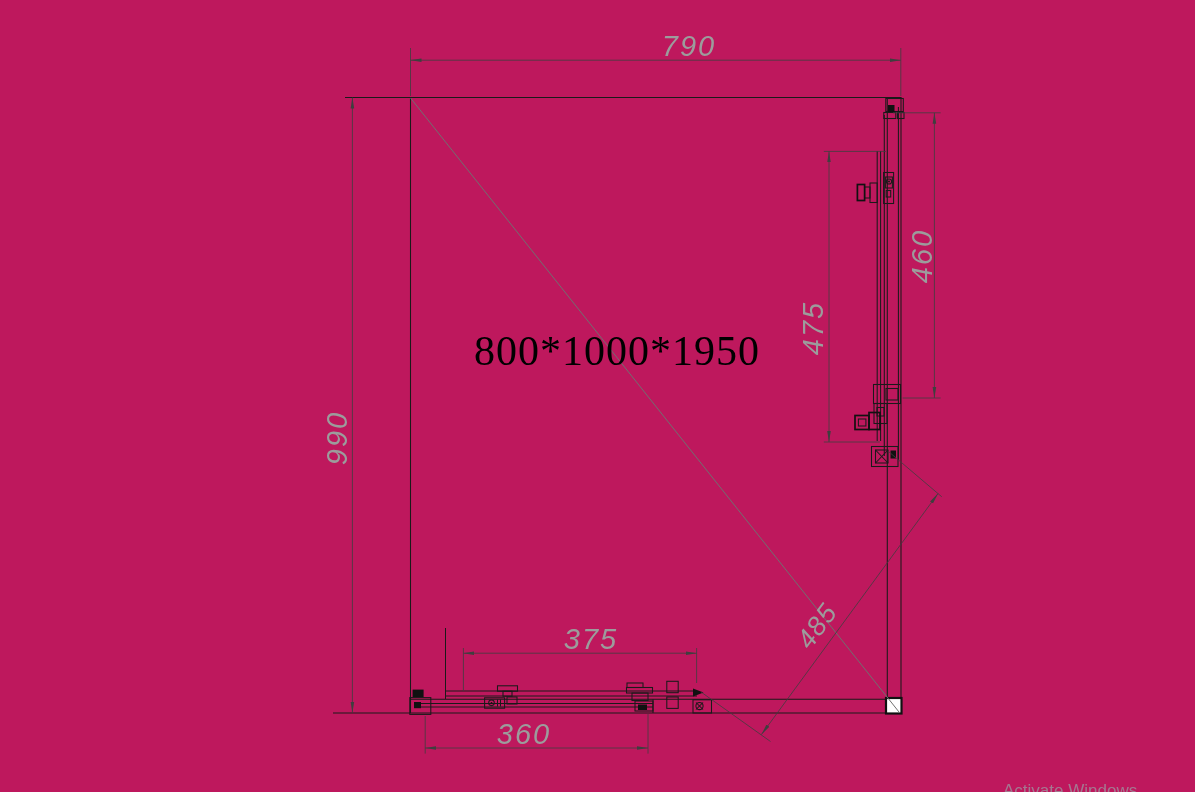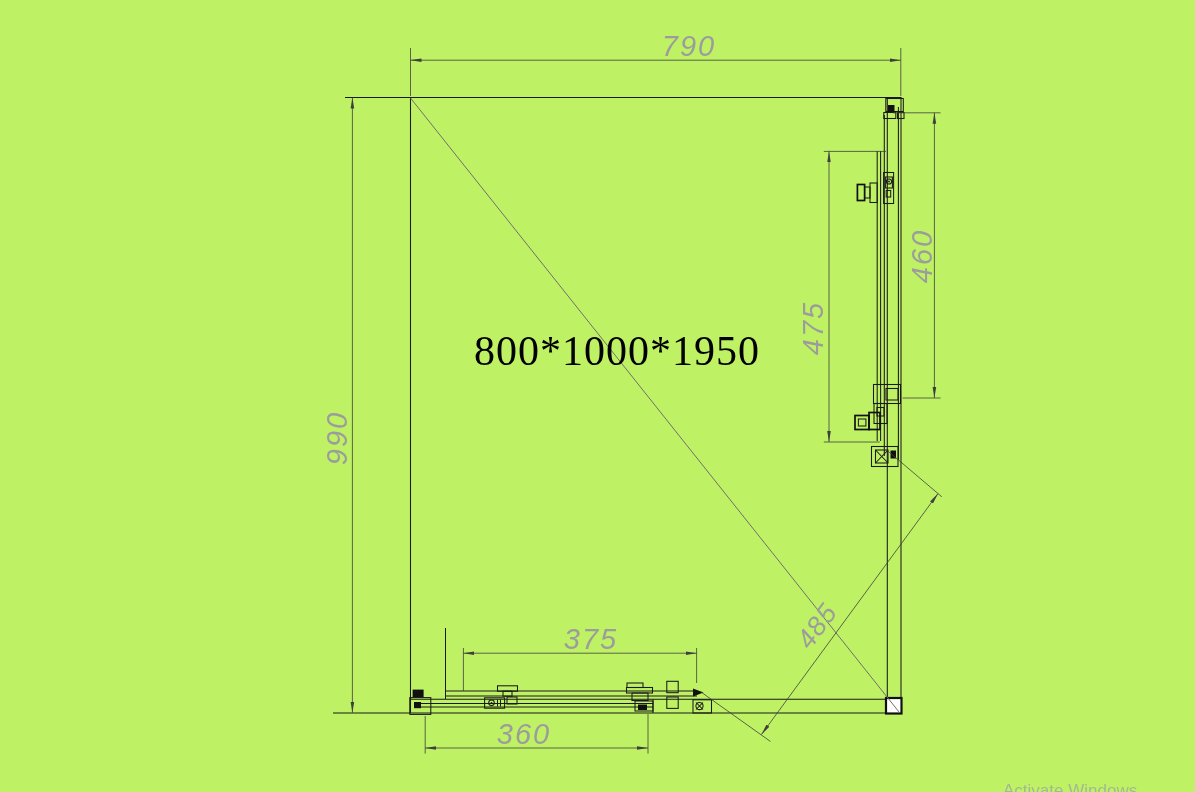--- a/index.html
+++ b/index.html
@@ -1,16 +1,16 @@
 <!DOCTYPE html>
 <html><head>
 <meta charset="utf-8">
 <style>
   html,body{margin:0;padding:0;background:#ffffff;}
-  #stage{position:relative;width:1195px;height:792px;background:#bef264;overflow:hidden;
+  #stage{position:relative;width:1195px;height:792px;background:#be185d;overflow:hidden;
          font-family:"Liberation Sans",sans-serif;}
   svg{position:absolute;left:0;top:0;}
   .ln{stroke:#1a1a1a;stroke-width:1.05;fill:none;}
   .hb{stroke:#111111;stroke-width:1.7;fill:none;}
   .fillb{fill:#111111;stroke:none;}
   .thin{stroke:#707070;stroke-width:1;fill:none;}
   .ext{stroke:#3f3f3f;stroke-width:0.8;fill:none;}
   .dim{stroke:#3f3f3f;stroke-width:0.8;fill:none;
        marker-start:url(#arr);marker-end:url(#arr);}
   .dimtext{fill:#9c9c9c;font-family:"Liberation Sans",sans-serif;

